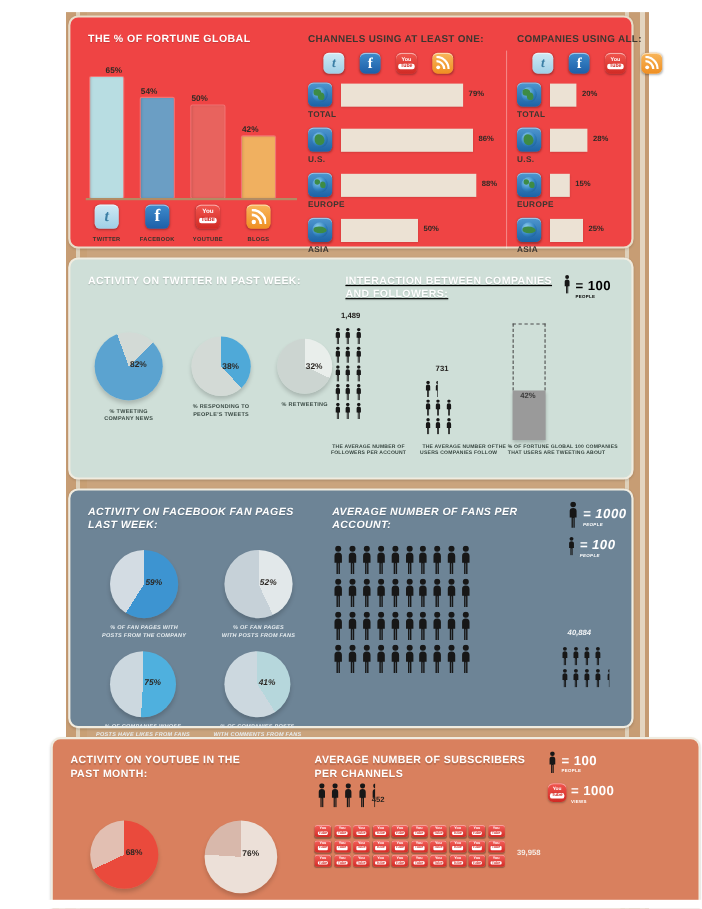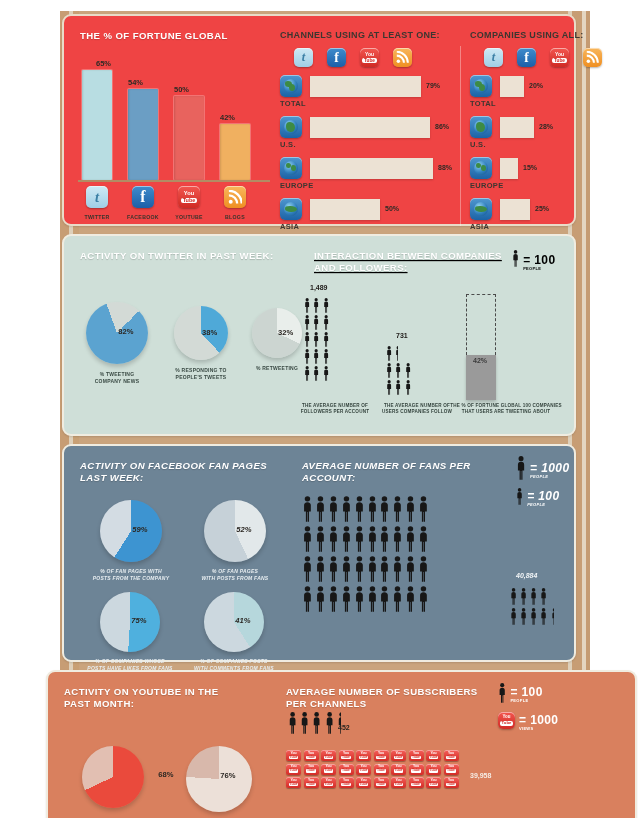--- a/index.html
+++ b/index.html
@@ -927,21 +927,21 @@
             <span class="g">
               <b style="font-size:4.42px;line-height:4.59px">You</b>
               <b style="font-size:4.25px;line-height:4.59px">Tube</b>
             </span>
           </span>
           <span><span class="eq" style="color:#fff;">= 1000</span><span class="unit" style="color:#fff;">VIEWS</span></span>
         </div>
       </div>
     <div id="yt-pies">
         <div class="pie" style="left:34px;top:74px;width:62px;height:62px;background:conic-gradient(from 0deg,#ea4a3c 0% 68%,#e2bfb2 68% 100%);"></div>
-        <div class="pie-val" style="left:66.24000000000001px;top:97.56px;padding-left:44px;">68%</div>
+        <div class="pie-val" style="left:66.24000000000001px;top:97.56px;">68%</div>
         <div class="pie" style="left:138px;top:74px;width:66px;height:66px;background:conic-gradient(from 0deg,#ece0d8 0% 76%,#d8b8ab 76% 100%);"></div>
         <div class="pie-val" style="left:172.32px;top:99.08px;">76%</div>
       </div>
     <div id="yt-picto">
         <div style="position:absolute;left:240px;top:40px;display:flex;gap:3px;align-items:flex-end;">
           <span class="person" style="display:inline-block;line-height:0;"><svg width="9.24" height="22" viewBox="0 0 42 100">
               <g fill="#171717">
                 <circle cx="21" cy="11" r="10.5"></circle>
                 <path d="M21 24c-9 0-13 5-13 12v24h7v39h5V62h2v37h5V60h7V36c0-7-4-12-13-12z"></path>
               </g>

